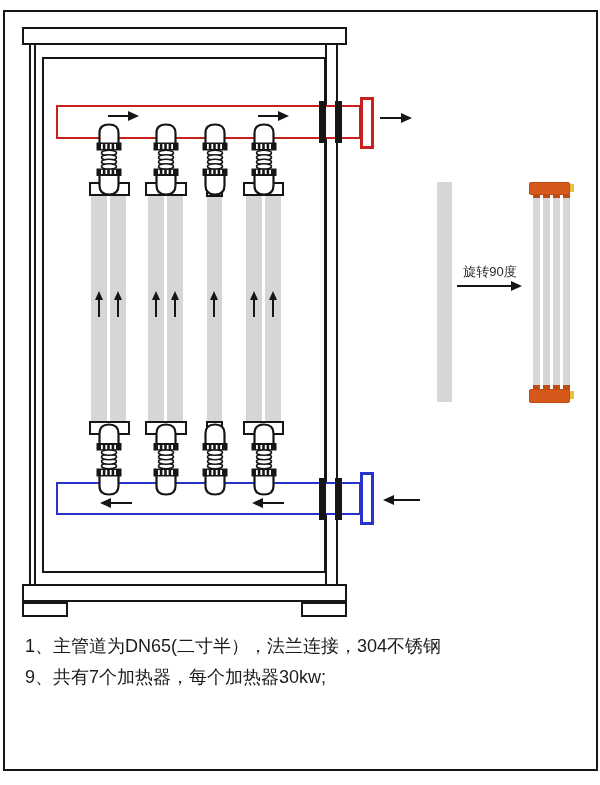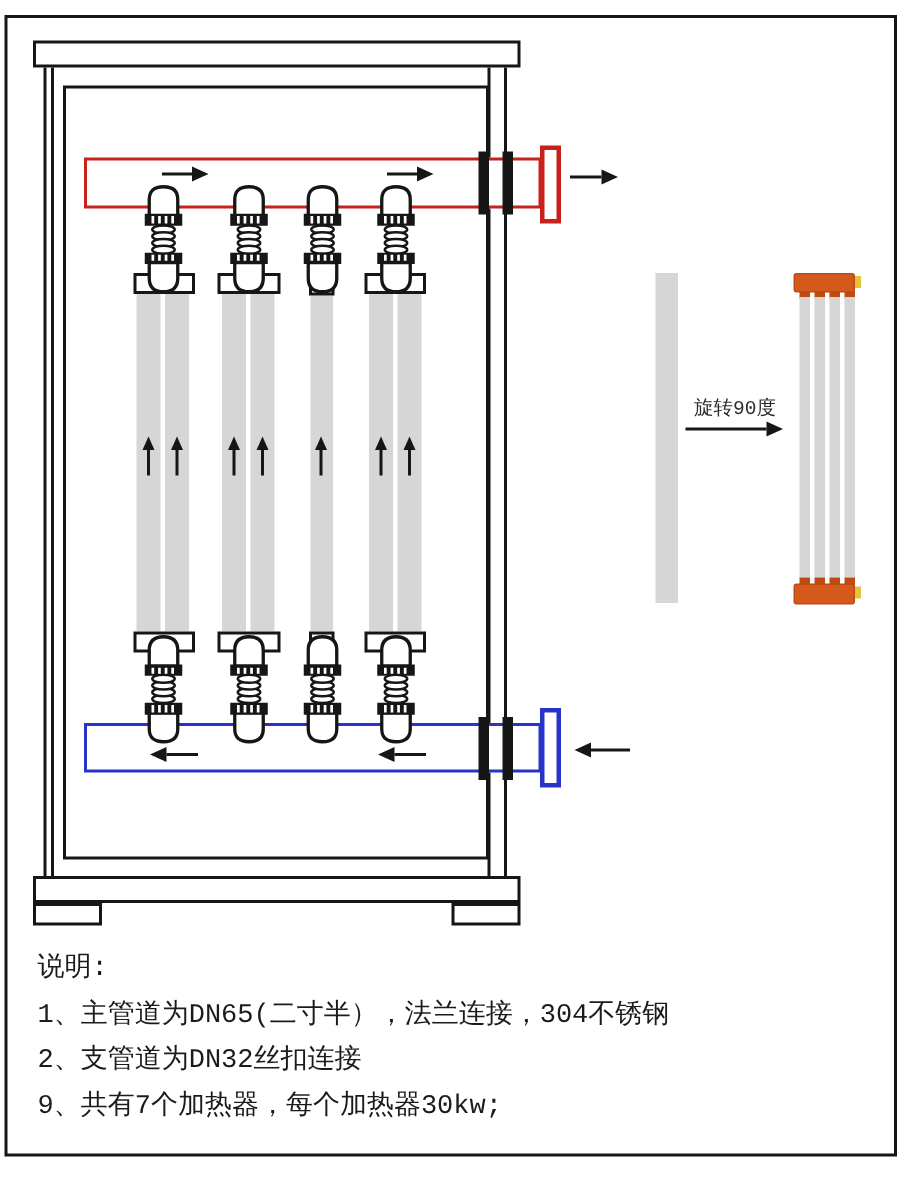--- a/index.html
+++ b/index.html
@@ -1,17 +1,17 @@
 <!DOCTYPE html>
 <html style="--pipe_hot: #c7201d; --pipe_cold: #2834c9; --heater_body: #d4591a; --heater_tab: #bf4b11; --terminal_tab: #e5c33a; --tube_fill: #d6d6d6; --line: #161616;"><head>
 <meta charset="utf-8">
 <style>
   html,body{margin:0;padding:0;background:#fff;}
   .page{position:relative;width:600px;height:785px;background:#fff;overflow:hidden;
-        font-family:Liberation Mono, monospace;color:#1b1b1b;}
+        font-family:Liberation Sans, sans-serif;color:#1b1b1b;}
   .abs{position:absolute;box-sizing:border-box;}
   .frame{left:3px;top:10px;width:595px;height:761px;border:2px solid var(--line,#161616);}
 
   
   .lid{left:22px;top:27px;width:325px;height:18px;border:2px solid var(--line,#161616);background:#fff;}
   .wall{top:45px;height:539px;border-left:2px solid var(--line,#161616);border-right:2px solid var(--line,#161616);}
   .wall-l{left:29px;width:7px;}
   .wall-r{left:325px;width:13px;}
   .inner-frame{left:42px;top:57px;width:284px;height:516px;border:2px solid var(--line,#161616);}
   .base{left:22px;top:584px;width:325px;height:18px;border:2px solid var(--line,#161616);background:#fff;}
@@ -181,19 +181,17 @@
   <div class="abs rtube" style="left:553px"></div>
   <div class="abs rtube" style="left:563px"></div>
   <div class="abs rtab" style="left:533px;top:385px"></div>
   <div class="abs rtab" style="left:543px;top:385px"></div>
   <div class="abs rtab" style="left:553px;top:385px"></div>
   <div class="abs rtab" style="left:563px;top:385px"></div>
   <div class="abs rheader" style="top:389px;height:14px"></div>
   <div class="abs rnub" style="left:570px;top:391px"></div>
 
   <div class="abs notes">
-    <div>说明:</div>
     <div>1、主管道为DN65(二寸半），法兰连接，304不锈钢</div>
-    <div>2、支管道为DN32丝扣连接</div>
     <div>9、共有7个加热器，每个加热器30kw;</div>
   </div>
 
 </div>
 
 </body></html>

